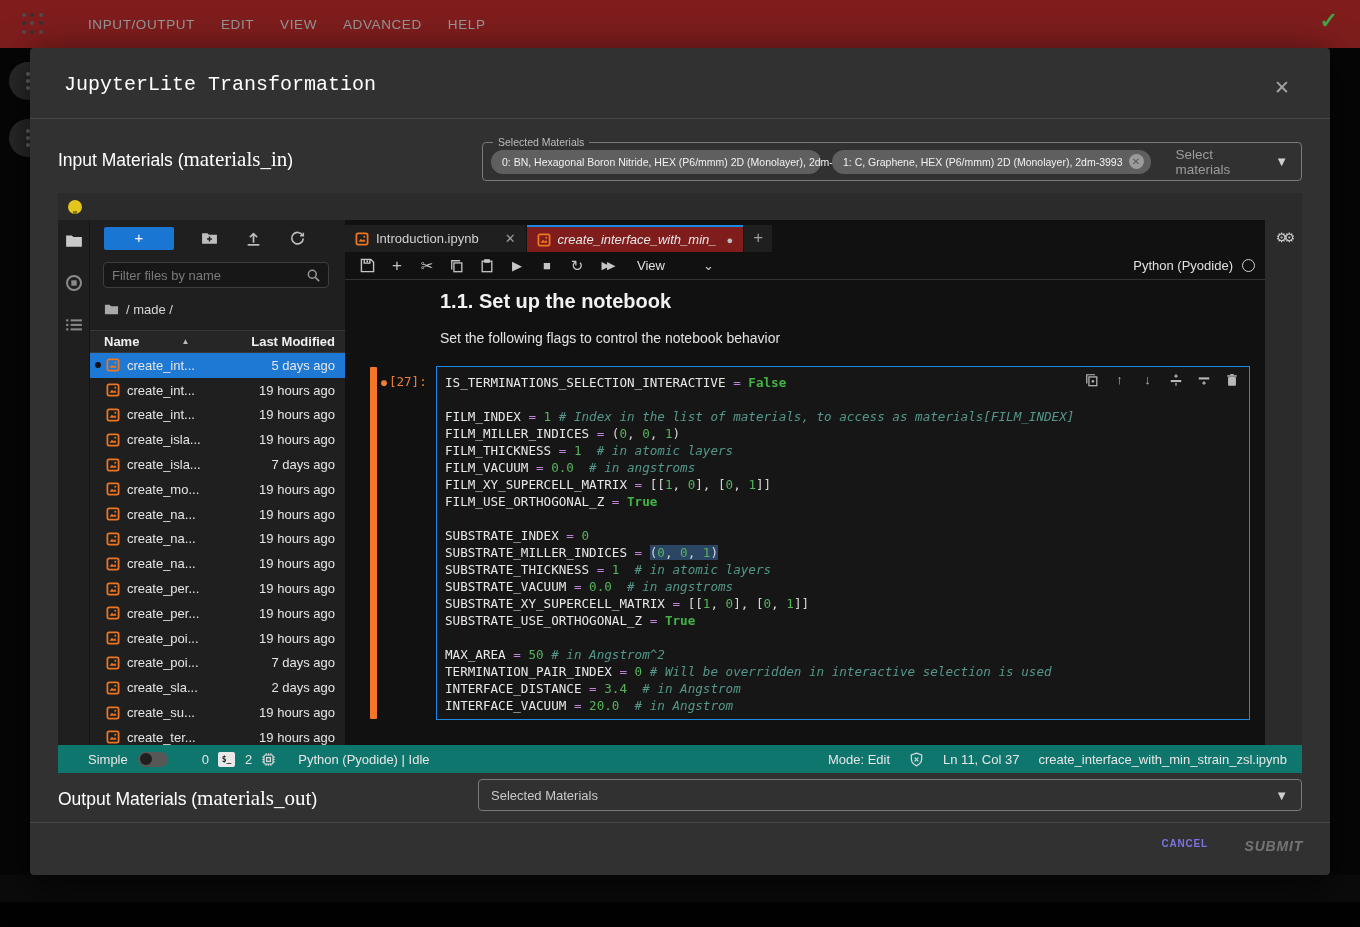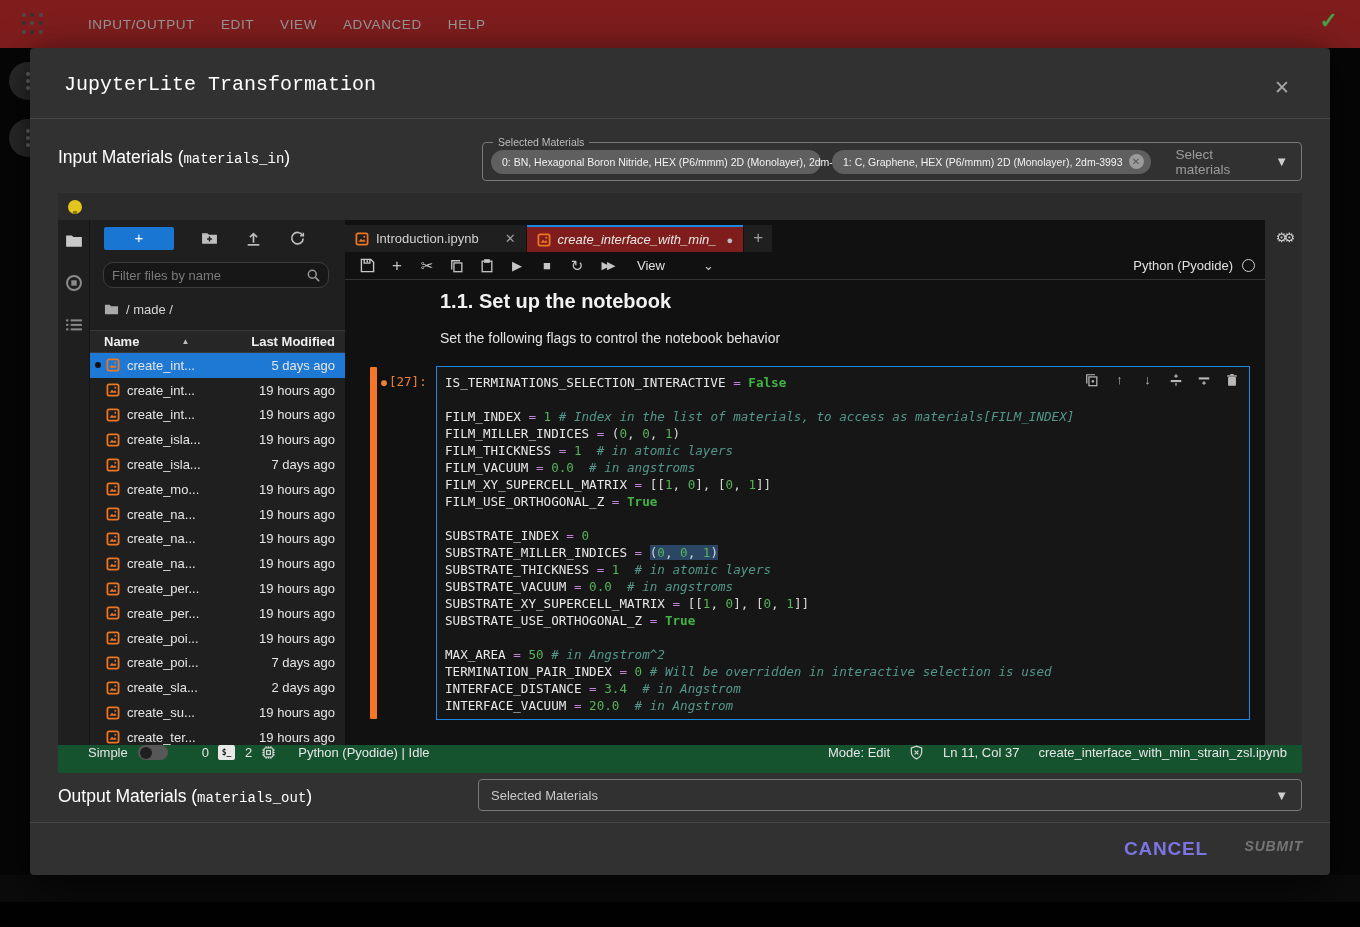--- a/index.html
+++ b/index.html
@@ -18,21 +18,21 @@
   .bk-circle .dots i { width:4px; height:4px; border-radius:50%; background:#6a6a6a; }
   #backdrop-bottom1 { position:absolute; left:0; top:875px; width:1360px; height:27px; background:#0b0b0b; }
   #backdrop-bottom2 { position:absolute; left:0; top:902px; width:1360px; height:25px; background:#020202; }
 
   
   #dialog { position:absolute; left:30px; top:48px; width:1300px; height:827px; background:#313131; border-radius:4px; box-shadow:0 10px 40px rgba(0,0,0,0.7); }
   #dialog-title { position:absolute; left:34px; top:25px; color:#fff; font-size:20px; font-weight:500;font-family:Liberation Mono, monospace; }
   #dialog-close { position:absolute; right:40px; top:28px; color:#a3a3a3; font-size:19px; cursor:pointer; }
   #dialog-hr1 { position:absolute; left:0; top:70px; width:100%; border-top:1px solid #474747; }
   .section-label { color:#fff; font-size:17.5px; }
-  .section-label .code { font-family:Liberation Mono, monospace; font-size:14px; }
+  .section-label .code { font-family:Liberation Serif, serif; font-size:21px; }
   #input-label { position:absolute; left:28px; top:99px; }
 
   #materials-fieldset { position:absolute; left:452px; top:94px; width:820px; height:39px; border:1px solid #7a7a7a; border-radius:4px; display:flex; align-items:center; padding:0 34px 0 8px; }
   #materials-legend { position:absolute; top:-7px; left:10px; background:#313131; padding:0 5px; font-size:10.5px; color:#bdbdbd; }
   .chip { background:#5f5f5f; border-radius:14px; height:24px; display:flex; align-items:center; padding:0 7px 0 11px; margin-right:11px; max-width:330px; }
   .chip .chip-label { color:#f2f2f2; font-size:10.5px; white-space:nowrap; }
   .chip .chip-x { width:15px; height:15px; margin-left:6px; border-radius:50%; background:#9b9b9b; color:#565656; font-size:10px; line-height:15px; text-align:center; cursor:pointer; flex:none; }
   #materials-placeholder { color:#9c9c9c; font-size:13.5px; margin-left:14px; }
   .chevron { color:#cecece; font-size:13px; }
   #materials-chevron { position:absolute; right:13px; top:11px; }
@@ -47,21 +47,21 @@
 
   #jp-main { position:absolute; left:0; top:27px; width:100%; height:525px; }
   #activity-bar { position:absolute; left:0; top:0; width:32px; height:100%; background:#1f1f1f; border-right:1px solid #141414; }
   .act-icon { width:18px; height:18px; margin:12px auto 24px auto; color:#c9c9c9; }
   .act-icon.inactive { color:#8a8a8a; }
 
   #file-browser { position:absolute; left:32px; top:0; width:255px; height:100%; background:#1f1f1f; }
   #fb-toolbar { position:absolute; left:0; top:6px; width:100%; height:24px; display:flex; align-items:center; }
   #new-launcher-button { width:70px; height:23px; margin-left:14px; background:#1976d2; border-radius:2px; color:#fff; font-size:15px; text-align:center; line-height:21px; cursor:pointer; }
   .fb-tool { color:#bdbdbd; margin-left:27px; width:17px; height:17px; cursor:pointer; }
-  #fb-filter { position:absolute; left:13px; top:42px; width:226px; height:26px; background:#171717; border:1px solid #3d3d3d; border-radius:10px; display:flex; align-items:center; }
+  #fb-filter { position:absolute; left:13px; top:42px; width:226px; height:26px; background:#171717; border:1px solid #3d3d3d; border-radius:4px; display:flex; align-items:center; }
   #fb-filter .ph { color:#7a7a7a; font-size:13px; margin-left:8px; flex:1; }
   #fb-filter svg { margin-right:7px; }
   #fb-breadcrumb { position:absolute; left:14px; top:82px; display:flex; align-items:center; color:#d6d6d6; font-size:13px; gap:7px; }
   #fb-header { position:absolute; left:0; top:110px; width:100%; height:23px; background:#262626; border-top:1px solid #383838; border-bottom:1px solid #383838; display:flex; align-items:center; font-size:13px; font-weight:bold; color:#efefef; }
   #fb-header .h-name { margin-left:14px; }
   #fb-header .sort { font-size:8px; color:#bdbdbd; margin-left:42px; }
   #fb-header .h-mod { margin-left:auto; margin-right:10px; }
   #file-list { position:absolute; left:0; top:133px; width:100%; height:392px; overflow:hidden; }
   .file-row { height:24.8px; display:flex; align-items:center; font-size:13px; color:#e6e6e6; cursor:pointer; position:relative; }
   .file-row.selected { background:#1d79d3; }
@@ -96,39 +96,39 @@
   #code { position:absolute; left:8px; top:7px; font-family:"DejaVu Sans Mono",monospace; font-size:12.6px; line-height:17px; white-space:pre; }
   .tk-v { color:#e8e8e8; } .tk-o { color:#c183d7; } .tk-n { color:#56b45a; }
   .tk-b { color:#41b445; font-weight:bold; } .tk-c { color:#53978a; font-style:italic; } .tk-p { color:#d8d8d8; }
   .hl { background:rgba(62,118,178,0.5); }
   #cell-toolbar { position:absolute; right:10px; top:5px; display:flex; gap:13px; color:#b9b9b9; }
   #cell-toolbar .ctb { width:15px; height:15px; font-size:13px; display:flex; align-items:center; justify-content:center; cursor:pointer; }
 
   #right-strip { position:absolute; left:1207px; top:0; width:37px; height:100%; background:#2b2b2b; }
   #gears { margin:10px auto; width:22px; color:#cfcfcf; font-size:13px; text-align:center; letter-spacing:-4px; cursor:pointer; }
 
-  #statusbar { position:absolute; left:0; top:552px; width:100%; height:28px; background:#14532d; display:flex; align-items:flex-start; font-size:13px; color:#e6e6e6; }
+  #statusbar { position:absolute; left:0; top:552px; width:100%; height:28px; background:#0f766e; display:flex; align-items:center; font-size:13px; color:#e6e6e6; }
   #sb-simple { margin-left:30px; }
   #sb-toggle { width:30px; height:15px; border-radius:8px; background:#575757; margin-left:10px; position:relative; cursor:pointer; }
   #sb-toggle .knob { position:absolute; left:2px; top:1.5px; width:12px; height:12px; border-radius:50%; background:#1f1f1f; }
   #sb-terms { margin-left:34px; }
   #sb-term-icon { width:17px; height:15px; background:#e8e8e8; border-radius:2px; margin-left:9px; color:#1c1c1c; font-size:8px; font-weight:bold; font-family:"DejaVu Sans Mono",monospace; text-align:center; line-height:15px; }
   #sb-kernels { margin-left:10px; }
   #sb-chip-icon { margin-left:9px; color:#d9d9d9; }
   #sb-kernel-status { margin-left:22px; }
   #sb-right { margin-left:auto; display:flex; align-items:center; gap:19px; margin-right:15px; }
   #sb-shield { color:#d9d9d9; }
 
   
   #output-label { position:absolute; left:28px; top:738px; }
   #output-dropdown { position:absolute; left:448px; top:731px; width:824px; height:32px; border:1px solid #7a7a7a; border-radius:4px; display:flex; align-items:center; cursor:pointer; }
   #output-dropdown .dd-label { color:#c9c9c9; font-size:13px; margin-left:12px; }
   #output-dropdown .chevron { margin-left:auto; margin-right:13px; }
   #dialog-hr2 { position:absolute; left:0; top:774px; width:100%; border-top:1px solid #474747; }
-  #btn-cancel { position:absolute; right:122px; top:790px; color:#7c74e2; font-size:19px; font-weight:bold; letter-spacing:0.8px; cursor:pointer; }
+  #btn-cancel { position:absolute; right:122px; top:790px; color:#7c74e2; font-size:10px; font-weight:bold; letter-spacing:0.8px; cursor:pointer; }
   #btn-submit { position:absolute; right:27px; top:790px; color:#757575; font-size:14px; font-weight:bold; letter-spacing:0.8px; cursor:pointer;font-style:italic; }
 
   svg { display:block; }
 </style>
 </head>
 <body>
 
 <div id="appbar">
   <div id="logo-dots">
     <i></i>

